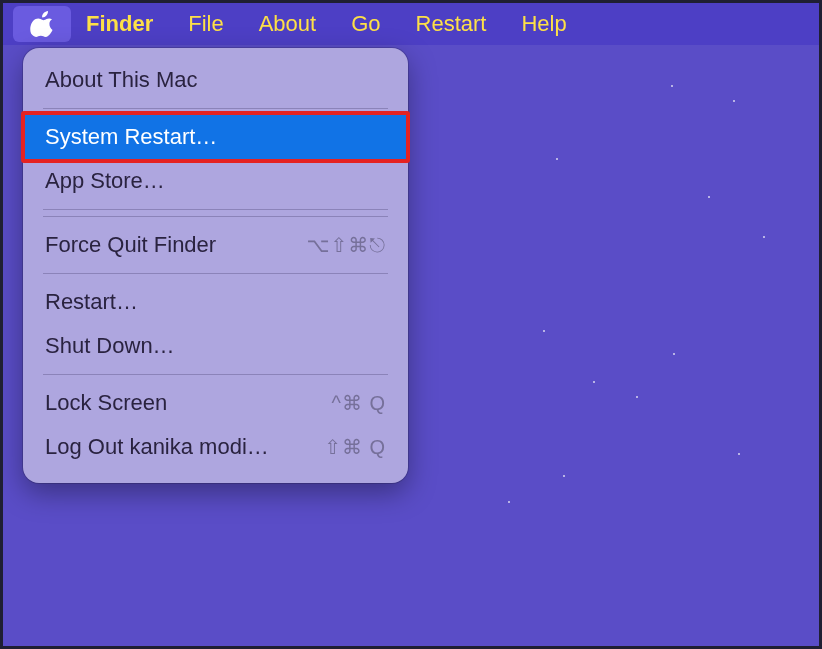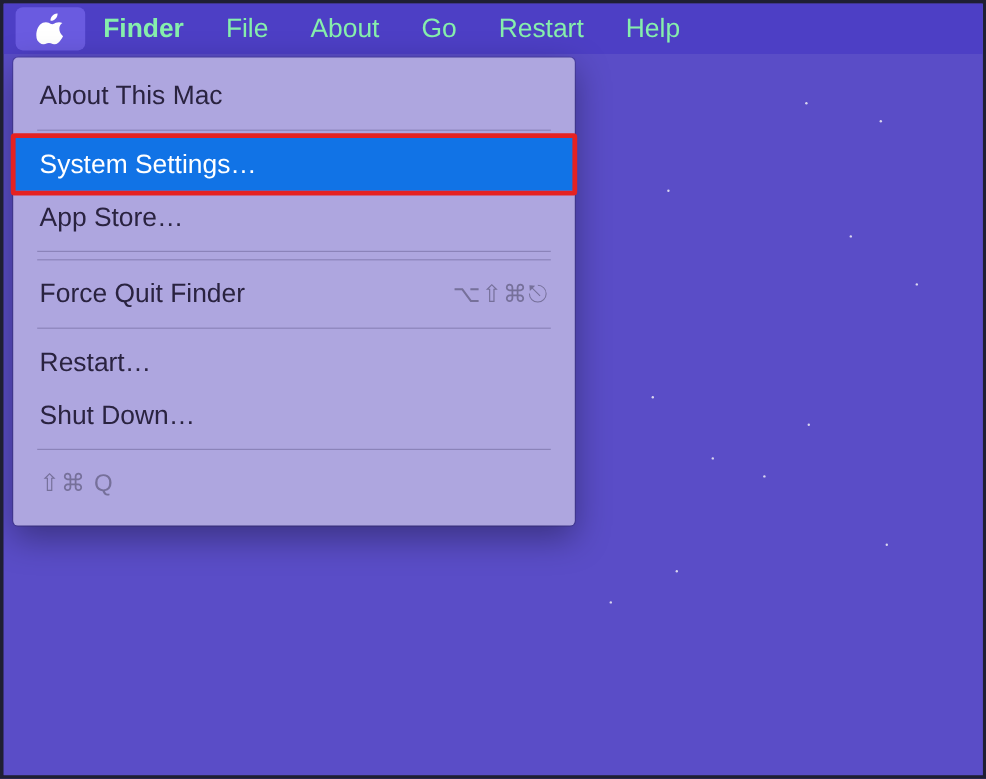--- a/index.html
+++ b/index.html
@@ -41,32 +41,32 @@
       background: #6a5be0;
       border-radius: 6px;
       width: 58px;
       height: 36px;
       display: flex;
       align-items: center;
       justify-content: center;
     }
     .menubar-item {
       padding: 5px 12px;
-      color: #86efac;
+      color: #fde047;
       white-space: nowrap;
       cursor: default;
     }
     .menubar-item.bold { font-weight: 700; padding-left: 4px; }
     .dropdown {
       position: absolute;
       top: 45px;
-      left: 8px;
-      width: 468px;
+      left: 20px;
+      width: 385px;
       background: #aea6df;
-      border-radius: 4px;
+      border-radius: 16px;
       padding: 10px 0 14px 0;
       box-shadow: 0 10px 28px rgba(0,0,0,.35), 0 0 0 1px rgba(0,0,0,.15);
       z-index: 20;
       font-size: 22px;
       color: #2a2340;
     }
     .menu-item {
       display: flex;
       align-items: center;
       justify-content: space-between;
@@ -140,35 +140,40 @@
   <div class="menubar-item">Restart</div>
   <div class="menubar-item">Help</div>
 </div>
 
 <div class="dropdown">
   <div class="menu-item">
     <span>About This Mac</span>
   </div>
   <div class="menu-sep"></div>
   <div class="menu-item highlighted">
-    <span>System Settings…</span>
+    <span>System Restart…</span>
   </div>
   <div class="menu-item">
     <span>App Store…</span>
   </div>
   <div class="menu-sep"></div>
   <div class="menu-sep"></div>
   <div class="menu-item">
     <span>Force Quit Finder</span>
     <span class="shortcut">⌥⇧⌘⎋</span>
   </div>
   <div class="menu-sep"></div>
   <div class="menu-item">
     <span>Restart…</span>
   </div>
   <div class="menu-item">
     <span>Shut Down…</span>
   </div>
   <div class="menu-sep"></div>
   <div class="menu-item">
+    <span>Lock Screen</span>
+    <span class="shortcut">^⌘ Q</span>
+  </div>
+  <div class="menu-item">
+    <span>Log Out kanika modi…</span>
     <span class="shortcut">⇧⌘ Q</span>
   </div>
 </div>
 
 </body></html>

